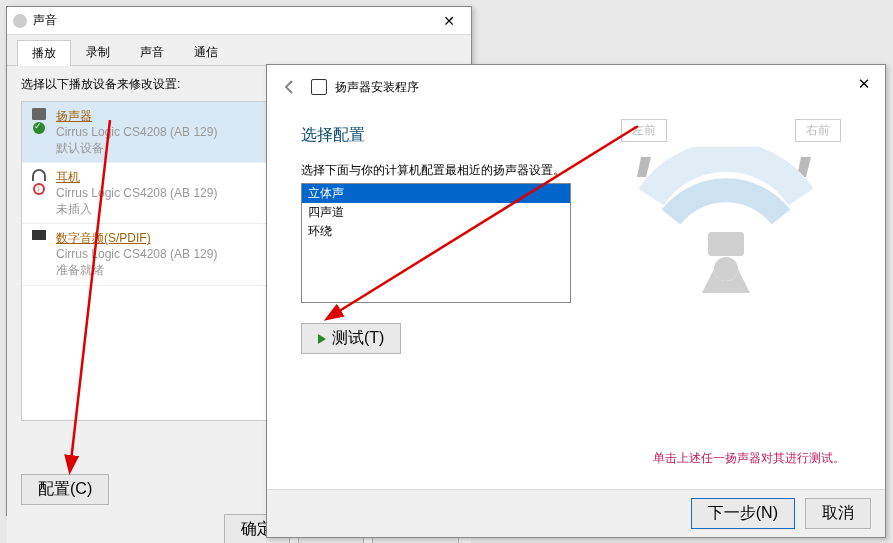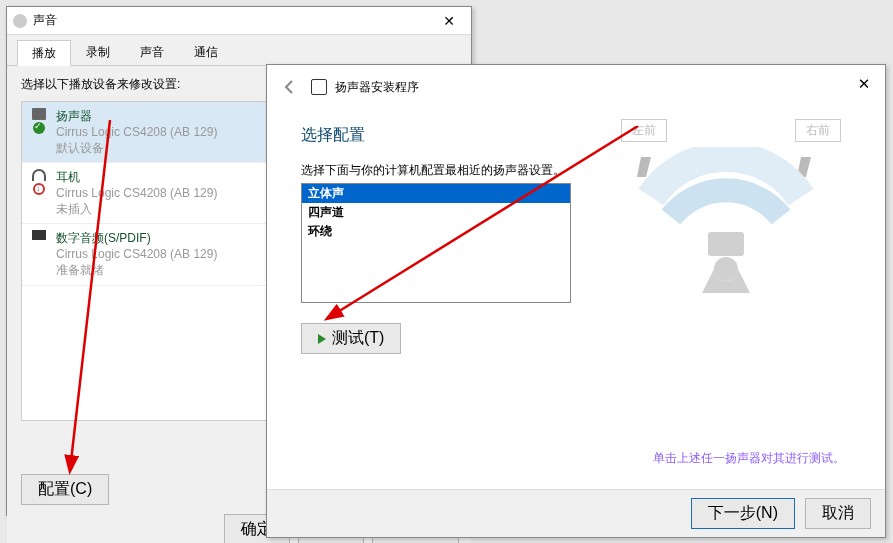--- a/index.html
+++ b/index.html
@@ -69,21 +69,21 @@
   }
   .device.selected { background: #d9e8f5; }
   .device .iconcol {
     width: 18px;
     display: flex;
     flex-direction: column;
     align-items: center;
     gap: 2px;
   }
   .device .info { flex: 1; }
-  .device .name { color: #14532d; }
+  .device .name { color: #a16207; text-decoration: underline; }
   .device .sub { color: #999; line-height: 1.3; }
   .btn {
     background: #e9e9e9;
     border: 1px solid #b5b5b5;
     padding: 4px 16px;
     font-size: 16px;
     cursor: pointer;
     font-family: inherit;
   }
   .btmbar {
@@ -116,21 +116,20 @@
   .wizard-close { position:absolute; top:6px; right:6px; width:30px; height:26px; text-align:center; line-height:26px; cursor:pointer; font-size:15px;}
   .wizard-body { display:flex; padding: 0 34px; gap: 20px; }
   .wizard-left { flex:1; }
   .wizard-right { width: 240px; padding-top: 20px; color:#999; text-align:center; }
   .heading { color: #0c4a6e; font-size: 16px; margin: 16px 0 16px; }
   .channel-list {
     border: 1px solid #888;
     height: 120px;
     width: 270px;
     margin-top: 4px;
-    font-weight: bold;
   }
   .channel-list .opt { padding: 1px 6px; cursor:pointer; }
   .channel-list .opt.sel { background: #0066cc; color: #fff; }
   .test-btn { margin-top: 20px; display:inline-flex; align-items:center; gap:6px; }
   .test-btn .tri { width:0; height:0; border-left:8px solid #2a8a2a; border-top:5px solid transparent; border-bottom:5px solid transparent; }
   .wizard-footer {
     position:absolute; bottom:0; left:0; right:0; height:48px;
     background: #f0f0f0; border-top:1px solid #ddd;
     display:flex; justify-content:flex-end; align-items:center; gap:10px; padding: 0 14px;
   }
@@ -147,21 +146,21 @@
   .green-check::after { content:"✓"; color:#fff; font-size:9px; position:absolute; left:1px; top:-1px; }
   .red-down {
     width: 12px; height: 12px; border-radius: 50%;
     border:2px solid #c33; display:inline-block; position:relative;
   }
   .red-down::after { content:"↓"; color:#c33; font-size:9px; position:absolute; left:1px; top:-2px; }
   .digital-ico {
     width: 14px; height: 10px; background: #333; display:inline-block;
   }
   svg.arrow { position:absolute; pointer-events:none; z-index: 50;}
-  .right-hint { position:absolute; right:40px; bottom:70px; color:#8b5cf6; }
+  .right-hint { position:absolute; right:40px; bottom:70px; color:#be185d; }
   .spk-diagram {
     position: relative; height: 180px;
   }
   .spk-diagram .lbl { position:absolute; top: -10px; }
 </style>
 </head>
 <body>
 
 <div class="window sound-win">
   <div class="titlebar">

